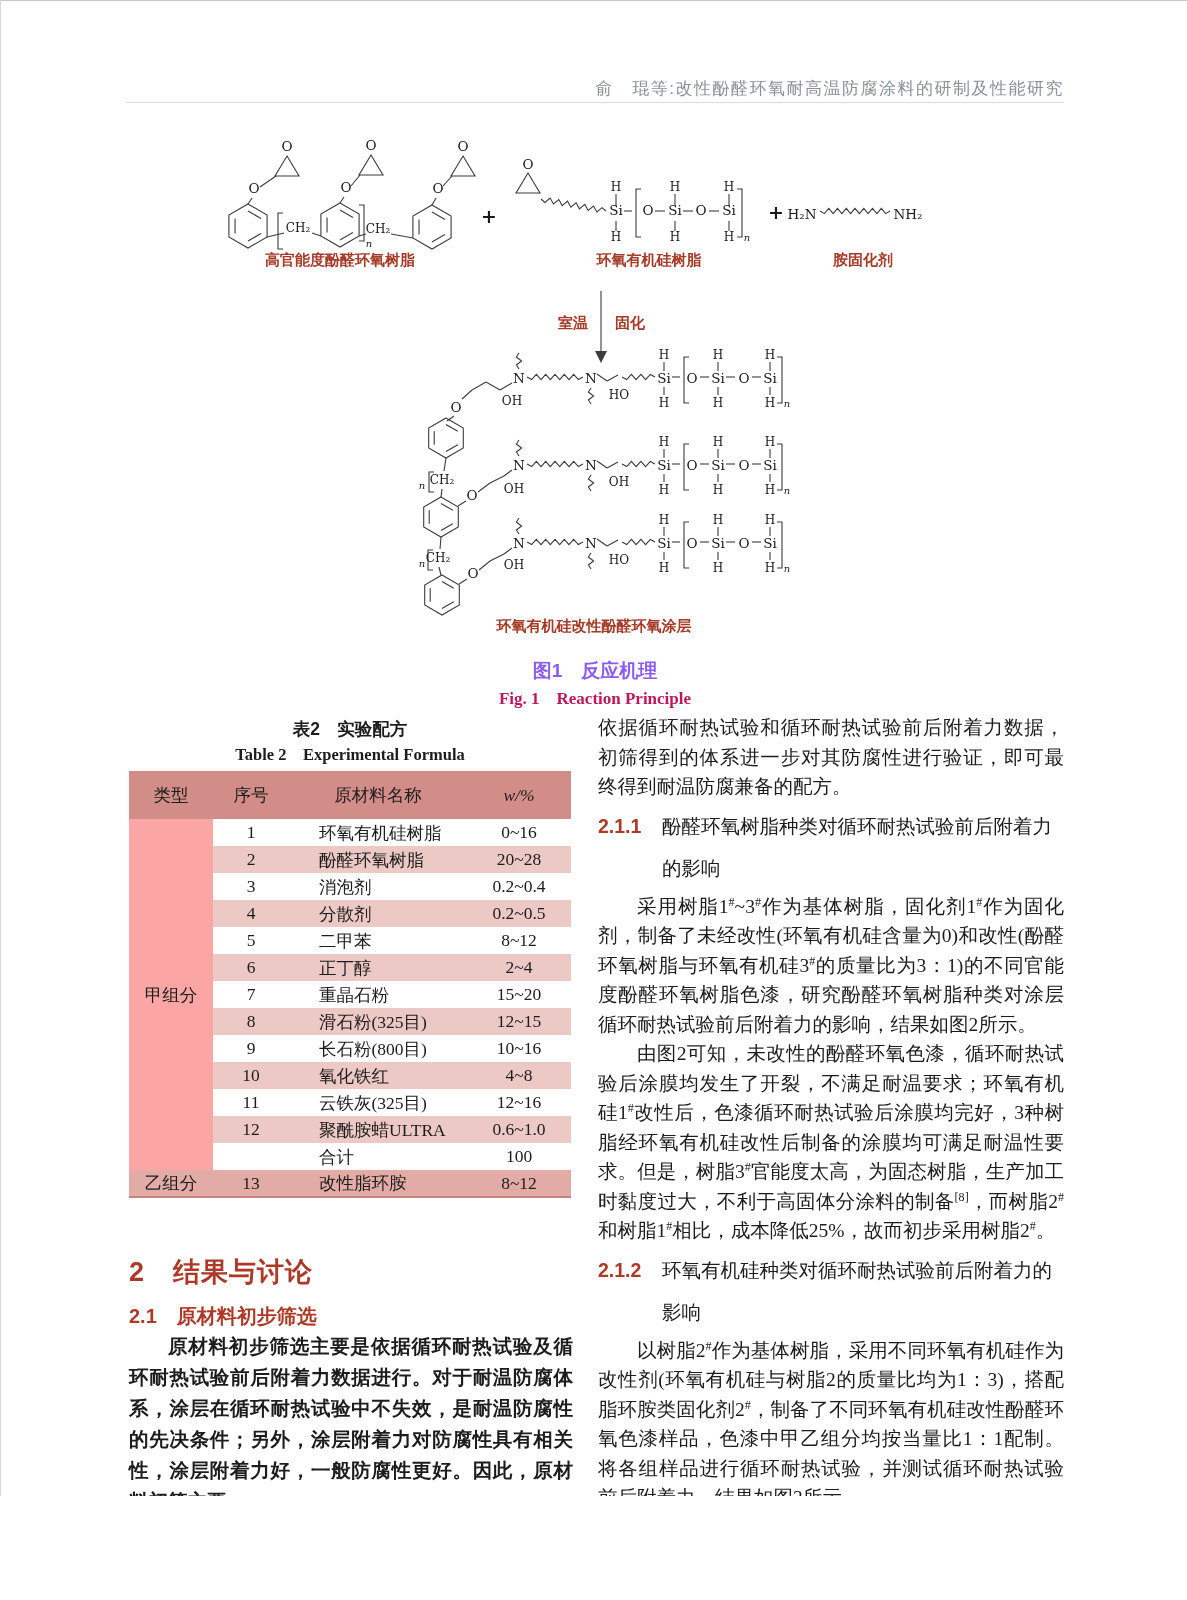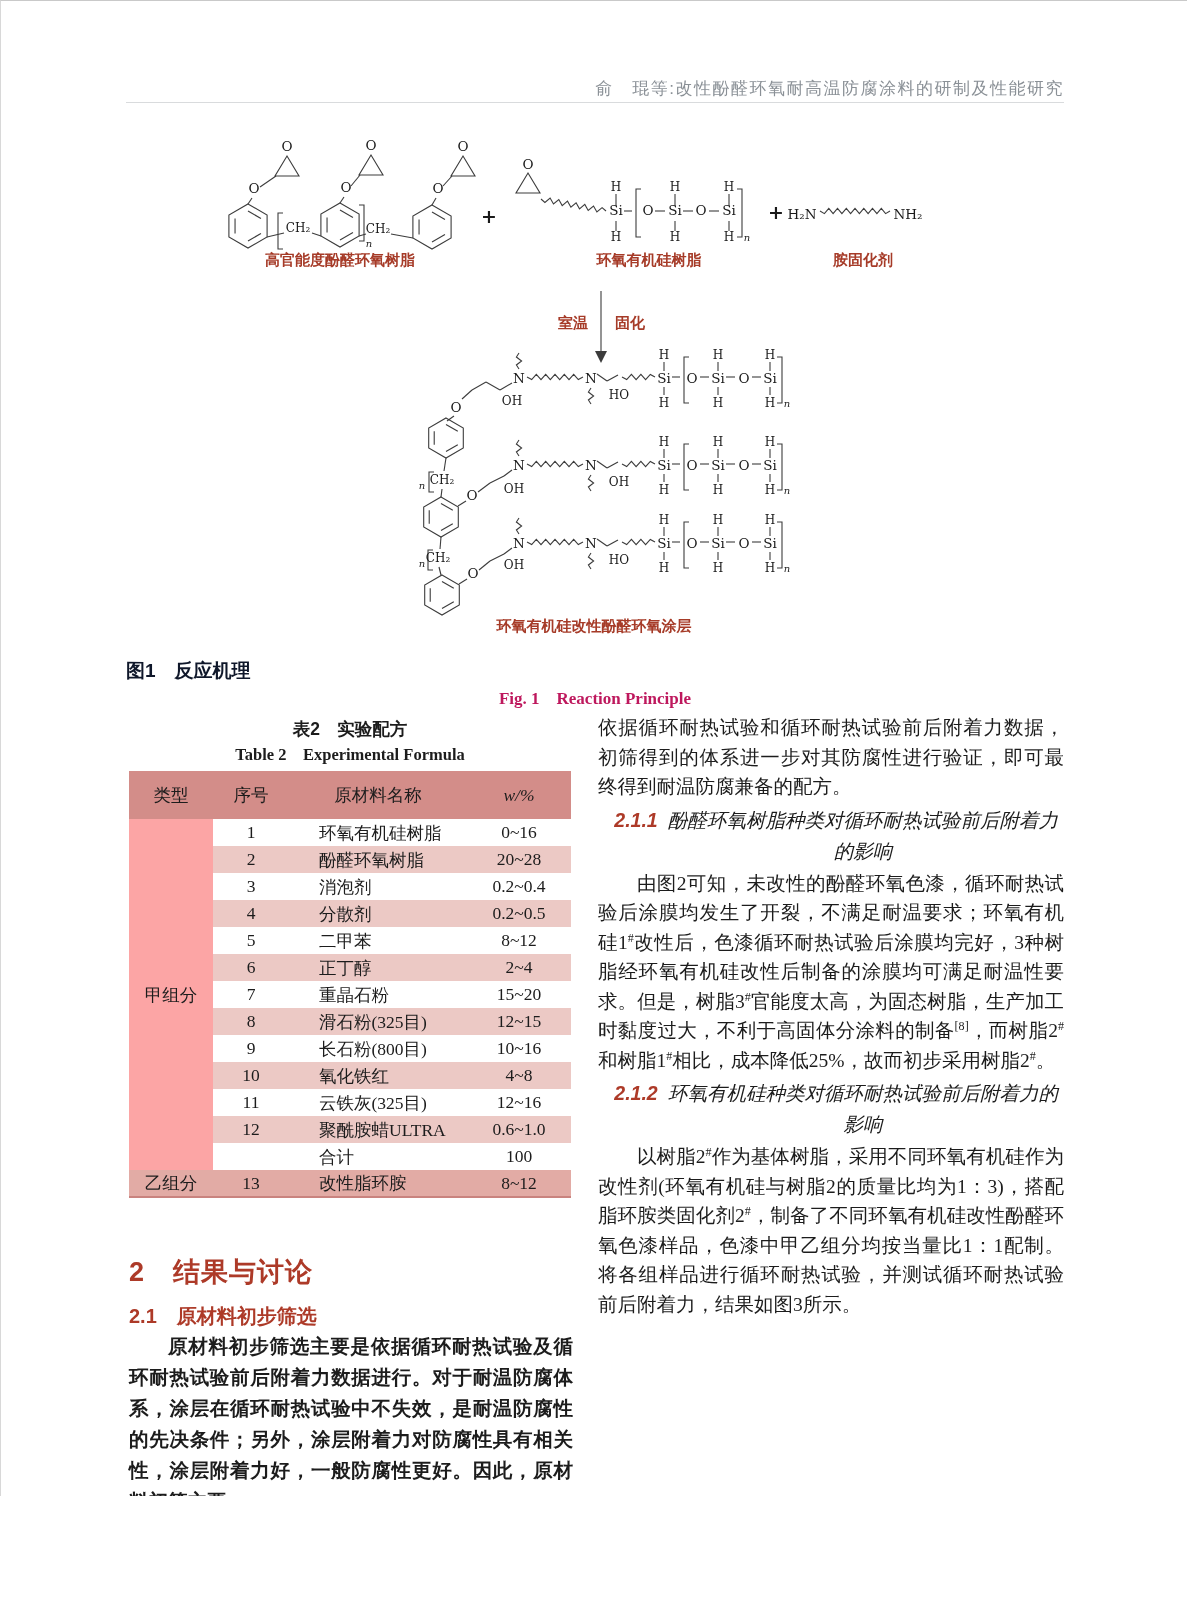--- a/index.html
+++ b/index.html
@@ -21,22 +21,22 @@
     overflow:hidden;border-top:1px solid #c9c9c9;border-left:1px solid #d8d8d8;
   }
   .running-head{
     position:absolute;left:125px;top:76px;width:938px;text-align:right;
     font-family:"Liberation Sans","DejaVu Sans",sans-serif;
     font-size:17px;letter-spacing:1.5px;color:var(--head-gray);
   }
   .head-rule{position:absolute;left:125px;top:101px;width:938px;height:1px;background:#d9dbdd;}
   .figure-wrap{position:absolute;left:125px;top:130px;width:938px;height:525px;}
   .fig-caption-zh{
-    position:absolute;left:125px;top:657px;width:938px;
-    font-family:"Liberation Sans","DejaVu Sans",sans-serif;font-weight:bold;font-size:19px;color:#0f172a;
+    position:absolute;left:125px;top:657px;width:938px;text-align:center;
+    font-family:"Liberation Sans","DejaVu Sans",sans-serif;font-weight:bold;font-size:19px;color:#8b5cf6;
   }
   .fig-caption-en{
     position:absolute;left:125px;top:686px;width:938px;text-align:center;
     font-weight:bold;font-size:17px;color:#be185d;
   }
   .tbl-title-zh{
     position:absolute;left:128px;top:716px;width:442px;text-align:center;
     font-family:"Liberation Sans","DejaVu Sans",sans-serif;font-weight:bold;font-size:17.5px;
   }
   .tbl-title-en{
@@ -76,21 +76,21 @@
     position:absolute;left:128px;top:1330px;width:444px;
     font-size:19.5px;line-height:31px;text-align:justify;text-indent:2em;font-weight:bold;
   }
   .right-col{
     position:absolute;left:597px;top:712px;width:466px;
     font-size:19.5px;line-height:29.5px;text-align:justify;
   }
   .right-col p{text-indent:2em;}
   .right-col p.cont{text-indent:0;}
   .subheading{
-    padding-left:64px;line-height:31px;text-align:center;margin:3px 0 2px 0;font-style:italic;
+    padding-left:64px;line-height:42px;text-align:left;margin:3px 0 2px 0;
   }
   .subheading .num{
     display:inline-block;width:64px;margin-left:-64px;
     font-family:"Liberation Sans","DejaVu Sans",sans-serif;font-weight:bold;color:var(--accent-red);
   }
   sup{font-size:0.62em;vertical-align:super;line-height:0;}
   .footer-label{
     position:absolute;left:125px;top:1504px;width:888px;text-align:right;
   }
   .footer-label .zh{
@@ -435,20 +435,21 @@
 
   <div class="sec-h2">2　结果与讨论</div>
   <div class="sec-h21">2.1　原材料初步筛选</div>
   <div class="left-para">原材料初步筛选主要是依据循环耐热试验及循环耐热试验前后附着力数据进行。对于耐温防腐体系，涂层在循环耐热试验中不失效，是耐温防腐性的先决条件；另外，涂层附着力对防腐性具有相关性，涂层附着力好，一般防腐性更好。因此，原材料初筛主要</div>
 
   <div class="right-col">
     <p class="cont">依据循环耐热试验和循环耐热试验前后附着力数据，初筛得到的体系进一步对其防腐性进行验证，即可最终得到耐温防腐兼备的配方。</p>
     <div class="subheading">
       <span class="num">2.1.1</span><span>酚醛环氧树脂种类对循环耐热试验前后附着力的影响</span>
     </div>
+    <p>采用树脂1<sup>#</sup>~3<sup>#</sup>作为基体树脂，固化剂1<sup>#</sup>作为固化剂，制备了未经改性(环氧有机硅含量为0)和改性(酚醛环氧树脂与环氧有机硅3<sup>#</sup>的质量比为3：1)的不同官能度酚醛环氧树脂色漆，研究酚醛环氧树脂种类对涂层循环耐热试验前后附着力的影响，结果如图2所示。</p>
     <p>由图2可知，未改性的酚醛环氧色漆，循环耐热试验后涂膜均发生了开裂，不满足耐温要求；环氧有机硅1<sup>#</sup>改性后，色漆循环耐热试验后涂膜均完好，3种树脂经环氧有机硅改性后制备的涂膜均可满足耐温性要求。但是，树脂3<sup>#</sup>官能度太高，为固态树脂，生产加工时黏度过大，不利于高固体分涂料的制备<sup>[8]</sup>，而树脂2<sup>#</sup>和树脂1<sup>#</sup>相比，成本降低25%，故而初步采用树脂2<sup>#</sup>。</p>
     <div class="subheading">
       <span class="num">2.1.2</span><span>环氧有机硅种类对循环耐热试验前后附着力的影响</span>
     </div>
     <p>以树脂2<sup>#</sup>作为基体树脂，采用不同环氧有机硅作为改性剂(环氧有机硅与树脂2的质量比均为1：3)，搭配脂环胺类固化剂2<sup>#</sup>，制备了不同环氧有机硅改性酚醛环氧色漆样品，色漆中甲乙组分均按当量比1：1配制。将各组样品进行循环耐热试验，并测试循环耐热试验前后附着力，结果如图3所示。</p>
   </div>
 
   <div class="footer-label">
     <div class="zh">技术研发</div>
     <div class="en">Technical Research and Development</div>

